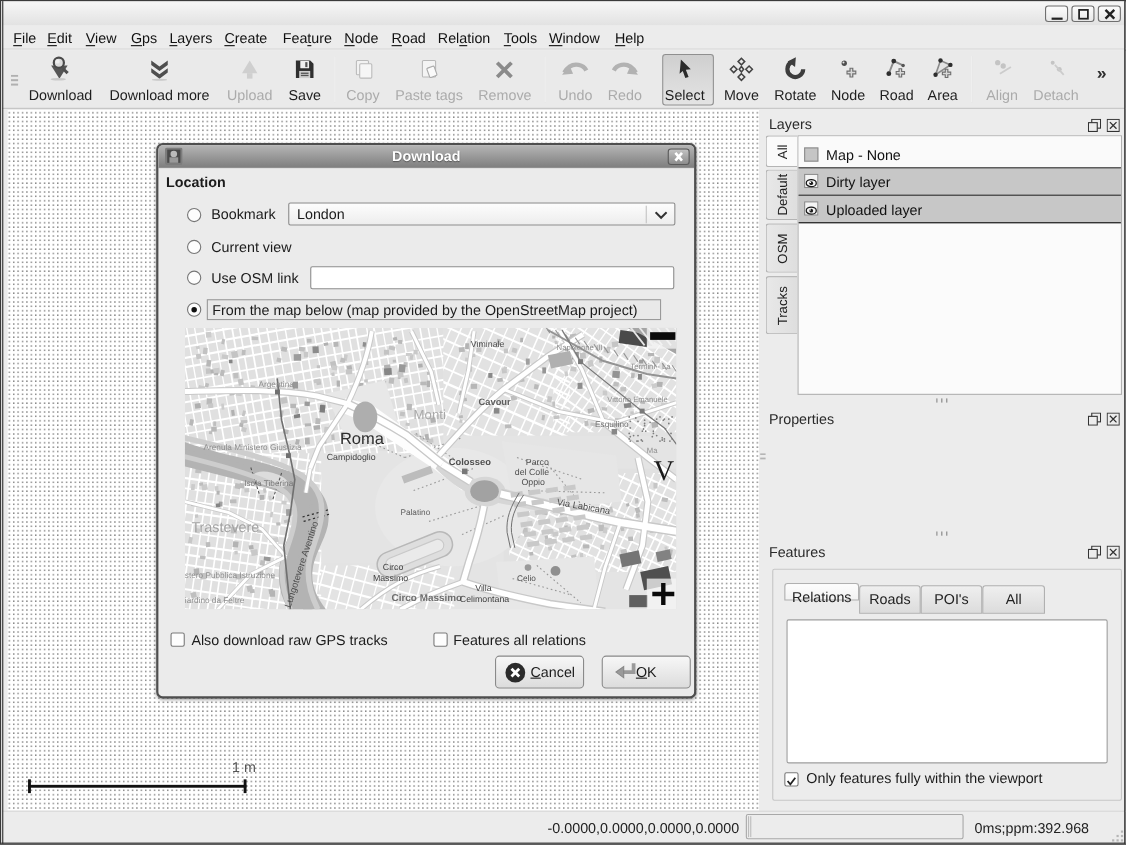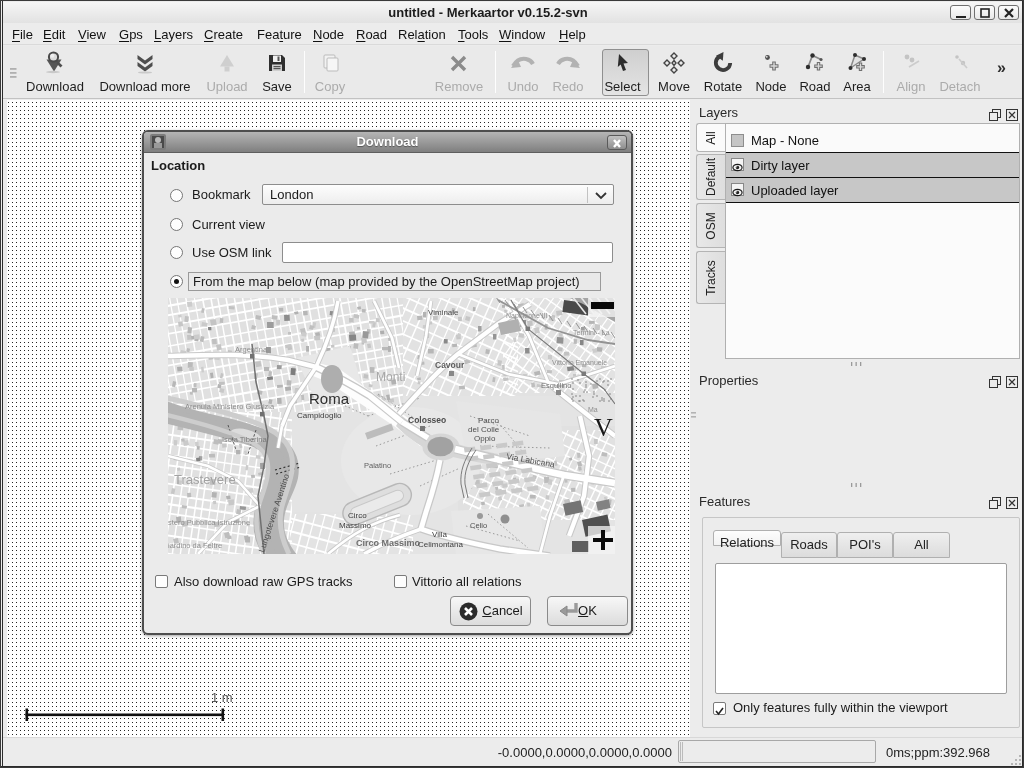--- a/index.html
+++ b/index.html
@@ -46,21 +46,20 @@
 .radio { position:absolute; width:13px; height:13px; border:1px solid #767676; border-radius:50%; background:#fdfdfd; }
 .radio.on::after { content:""; position:absolute; left:3px; top:3px; width:5px; height:5px; border-radius:50%; background:#111; }
 .dlglbl { position:absolute; font-size:13px; color:#1b1b1b; }
 .field { position:absolute; background:#fff; border:1px solid #8d8d8d; border-radius:2px; }
 .cb { position:absolute; width:13px; height:13px; border:1px solid #7a7a7a; border-radius:2px; background:#fdfdfd; }
 .pbtn { position:absolute; width:81px; height:30px; border:1px solid #8a8a8a; border-radius:4px; background:linear-gradient(#f7f7f7,#dcdcdc); font-size:13px; color:#1b1b1b; text-align:center; line-height:28px; }
 </style></head>
 <body>
 
 <div id="titlebar" class="abs">
-  <div id="title" class="abs">untitled - Merkaartor v0.15.2-svn</div>
   <div class="winbtn abs" style="left:948px">
       <svg width="21" height="15">
         <rect x="5" y="10" width="10" height="2" fill="#222"></rect>
       </svg>
     </div>
   <div class="winbtn abs" style="left:972px">
       <svg width="21" height="15">
         <rect x="6" y="3" width="8" height="8" fill="none" stroke="#222" stroke-width="1.6"></rect>
       </svg>
     </div>
@@ -132,20 +131,27 @@
       </svg>
       <div class="lbl">Save</div>
     </div>
   <div class="tsep" style="left:302px"></div>
   <div class="tbtn dis" style="left:308px;width:40px">
       <svg width="24" height="24" viewBox="0 0 24 24">
         <rect x="6" y="4" width="11" height="13" rx="1" fill="#f2f2f2" stroke="#bbb"></rect>
         <rect x="9" y="7" width="11" height="13" rx="1" fill="#f6f6f6" stroke="#bbb"></rect>
       </svg>
       <div class="lbl">Copy</div>
+    </div>
+  <div class="tbtn dis" style="left:352px;width:72px">
+      <svg width="24" height="24" viewBox="0 0 24 24">
+        <rect x="6" y="4" width="12" height="15" rx="1" fill="#f4f4f4" stroke="#b8b8b8"></rect>
+        <rect x="11" y="10" width="7" height="9" rx="1" fill="#fafafa" stroke="#aaa" transform="rotate(-20 14 14)"></rect>
+      </svg>
+      <div class="lbl">Paste tags</div>
     </div>
   <div class="tbtn dis" style="left:428px;width:58px">
       <svg width="24" height="24" viewBox="0 0 24 24">
         <path d="M5 6 L18 19 M18 6 L5 19" stroke="#8b8b8b" stroke-width="3.4"></path>
       </svg>
       <div class="lbl">Remove</div>
     </div>
   <div class="tsep" style="left:493px"></div>
   <div class="tbtn dis" style="left:500px;width:42px">
       <svg width="30" height="24" viewBox="0 0 30 24">
@@ -1456,21 +1462,21 @@
 <text x="420" y="114" font-size="7" fill="#8e8e8e" font-family="Liberation Sans">Ma</text>
 <rect x="420" y="0" width="27" height="19" fill="#f5f5f5" opacity="0.75"></rect>
         <rect x="423" y="4" width="23" height="7" fill="#0a0a0a"></rect>
 <rect x="420" y="228" width="27" height="28" fill="#f5f5f5" opacity="0.75"></rect>
         <path d="M433 232 L 437 232 L 437 240 L 445 240 L 445 244 L 437 244 L 437 252 L 433 252 L 433 244 L 425 244 L 425 240 L 433 240 Z" fill="#0a0a0a"></path>
       </svg>
   </div>
   <div class="cb" style="left:11px;top:443px"></div>
   <div class="dlglbl" style="left:30px;top:442px">Also download raw GPS tracks</div>
   <div class="cb" style="left:249.5px;top:443px"></div>
-  <div class="dlglbl" style="left:268px;top:442px">Vittorio all relations</div>
+  <div class="dlglbl" style="left:268px;top:442px">Features all relations</div>
   <div class="pbtn" style="left:306px;top:464px"><svg style="position:absolute;left:8px;top:5px" width="19" height="19">
         <circle cx="9.5" cy="9.5" r="9" fill="#2b2b2b"></circle>
         <path d="M6 6 L13 13 M13 6 L6 13" stroke="#fff" stroke-width="2.6"></path>
       </svg><span style="margin-left:24px"><u>C</u>ancel</span></div>
   <div class="pbtn" style="left:403px;top:464px"><svg style="position:absolute;left:10px;top:4px" width="22" height="20" viewBox="0 0 22 20">
         <path d="M18 2 L18 10 L7 10" fill="none" stroke="#9a9a9a" stroke-width="3.4"></path>
         <path d="M9 5 L9 15 L2 10 Z" fill="#9a9a9a" stroke="#888"></path>
       </svg><span style=""><u>O</u>K</span></div>
 </div>
 <div class="abs" style="left:1px;top:0;width:1px;height:768px;background:#2b2b2b;z-index:50"></div>

